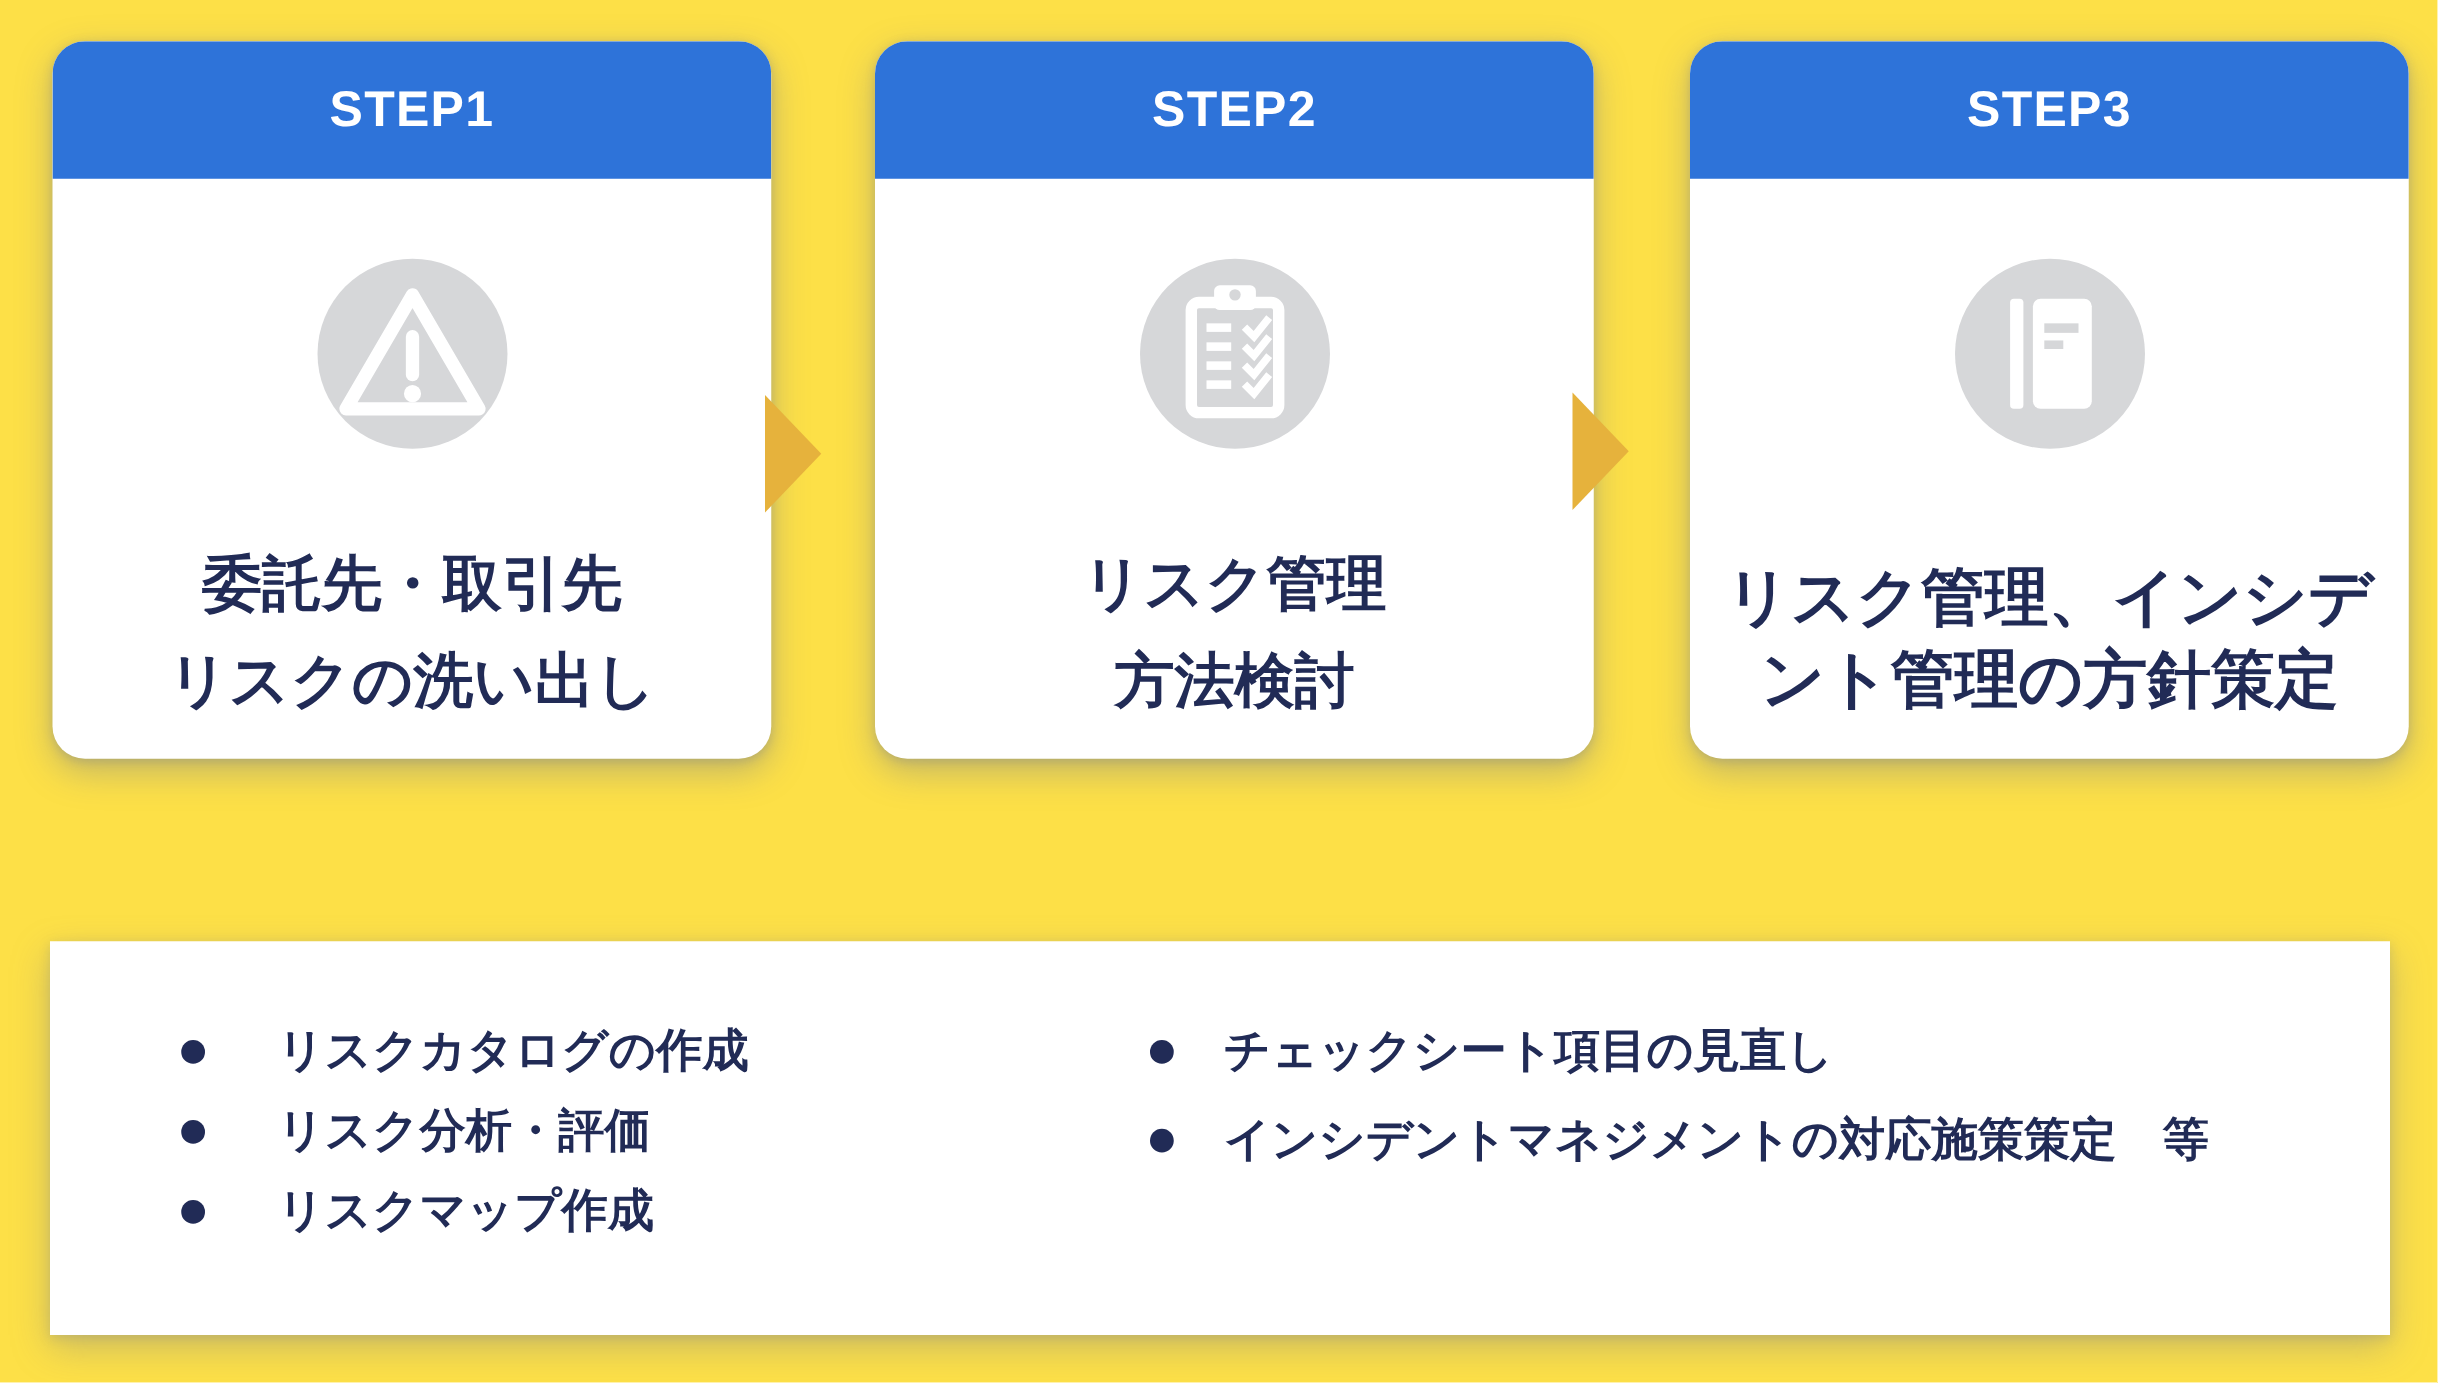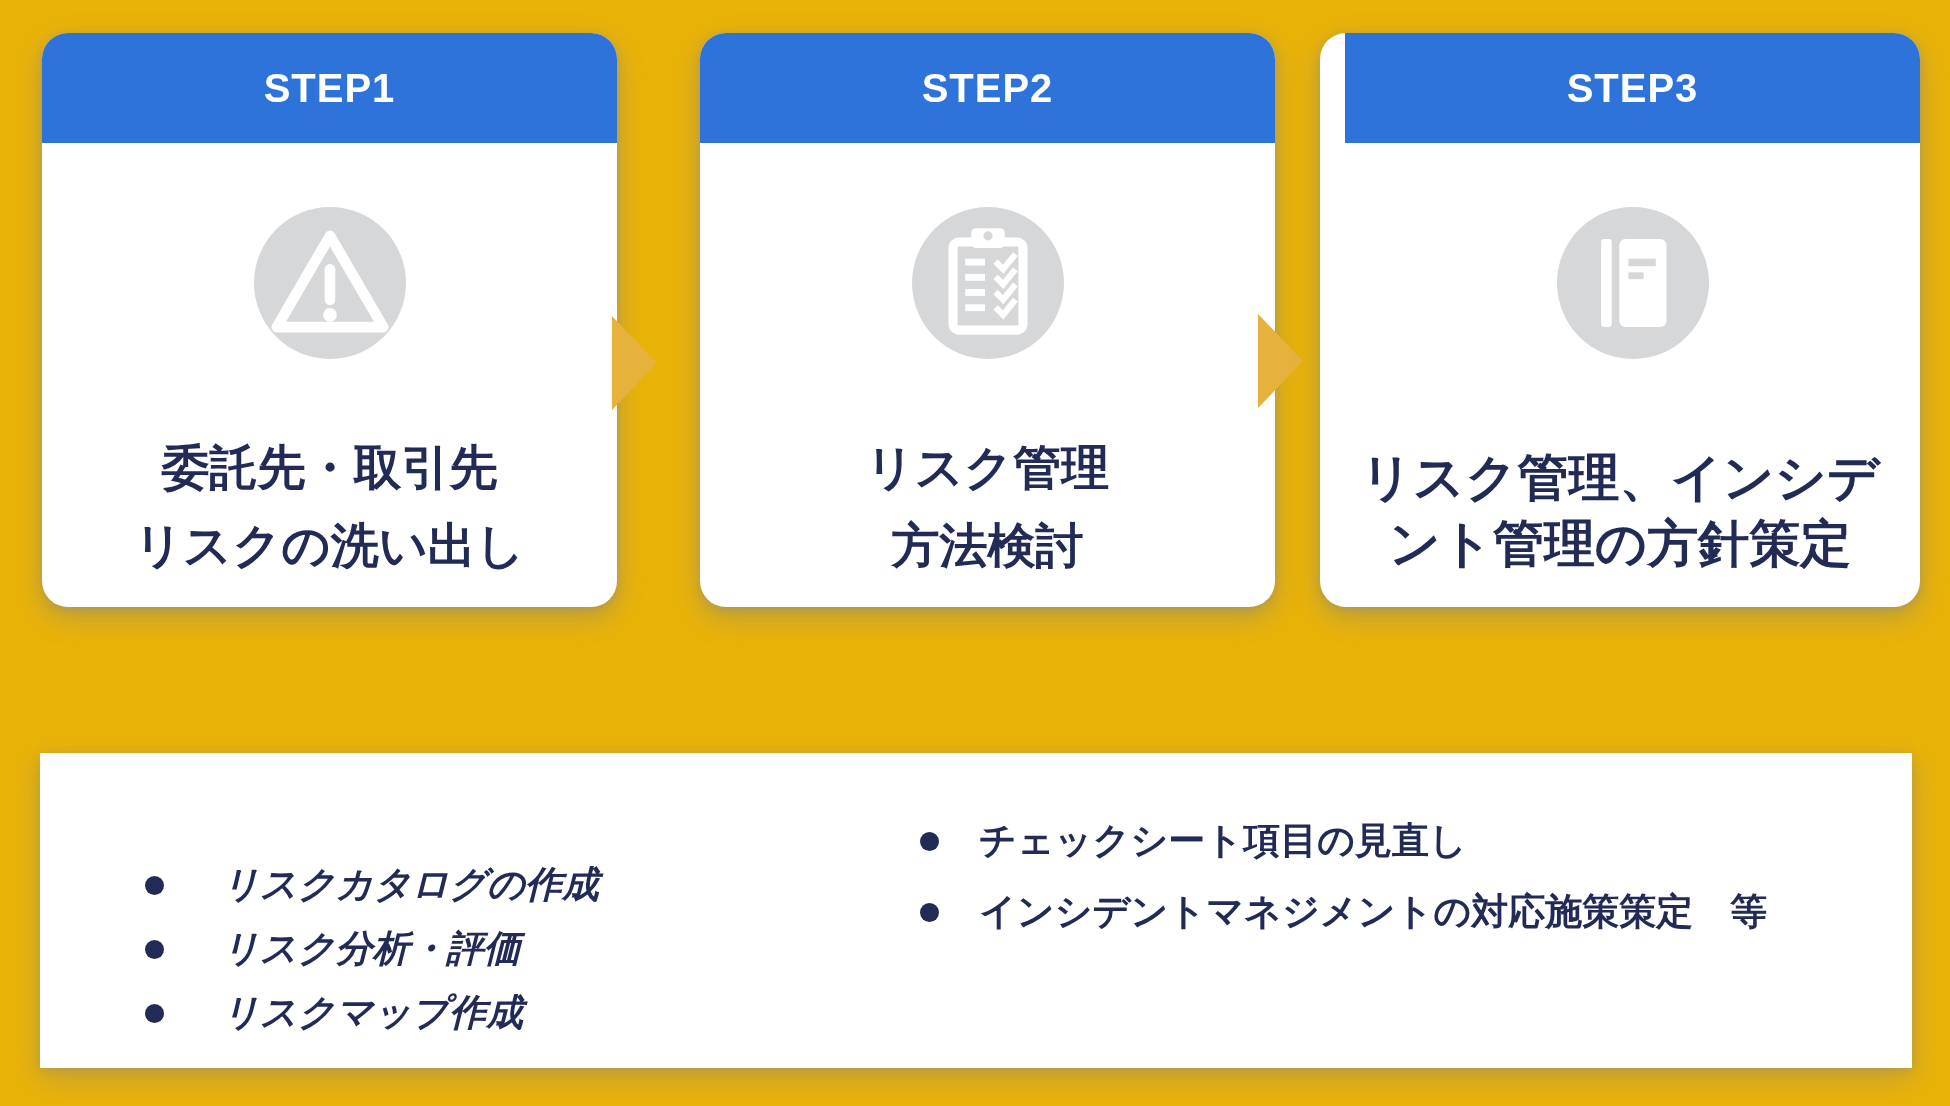--- a/index.html
+++ b/index.html
@@ -1,31 +1,31 @@
 <!DOCTYPE html>
 <html lang="ja"><head>
 <meta charset="utf-8">
 <style>
   html,body{margin:0;padding:0;background:#ffffff;}
   .canvas{
     position:relative;
     width:1950px;height:1106px;
-    background:#eab308;
+    background:#fde047;
     overflow:hidden;
     font-family:"Liberation Sans","DejaVu Sans",sans-serif;
   }
   
   .step-card{
     position:absolute;top:33px;width:575px;height:574px;
     background:#ffffff;border-radius:26px;overflow:hidden;
     box-shadow:0 10px 28px rgba(125,130,140,.45),0 2px 8px rgba(125,130,140,.3);
   }
   .step-card.pos1{left:42px;}
   .step-card.pos2{left:700px;}
-  .step-card.pos3{left:1320px;padding-left:25px;}
+  .step-card.pos3{left:1352px;}
   .step-header{
     height:110px;background:#2e73d9;
     display:flex;align-items:center;justify-content:center;
     color:#ffffff;font-size:40px;font-weight:bold;letter-spacing:1px;
   }
   .icon-circle{
     width:152px;height:152px;border-radius:50%;
     background:#d6d7d9;margin:64px auto 0 auto;
     display:flex;align-items:center;justify-content:center;
   }
@@ -52,21 +52,21 @@
   }
   .services-tab{
     position:absolute;left:44px;top:665px;width:566px;height:88px;
     background:#2e73d9;color:#ffffff;
     display:flex;align-items:center;justify-content:center;
     font-size:40px;font-weight:bold;
     box-shadow:0 4px 14px rgba(125,130,140,.4);
     z-index:2;
   }
   .bullet-list{position:absolute;list-style:none;margin:0;padding:0;z-index:3;}
-  .bullet-list.col-left{left:145px;top:866px;font-style:italic;}
+  .bullet-list.col-left{left:145px;top:822px;}
   .bullet-list.col-right{left:920px;top:822px;}
   .bullet-list li{
     display:flex;align-items:center;height:38px;
     color:#212b56;font-size:37px;font-weight:bold;white-space:nowrap;
   }
   .bullet-list.col-left li{margin-bottom:26px;gap:58px;}
   .bullet-list.col-right li{margin-bottom:33px;gap:40px;}
   .bullet-dot{width:19px;height:19px;border-radius:50%;background:#212b56;flex-shrink:0;}
   .icon-svg{display:block;}
 </style>

